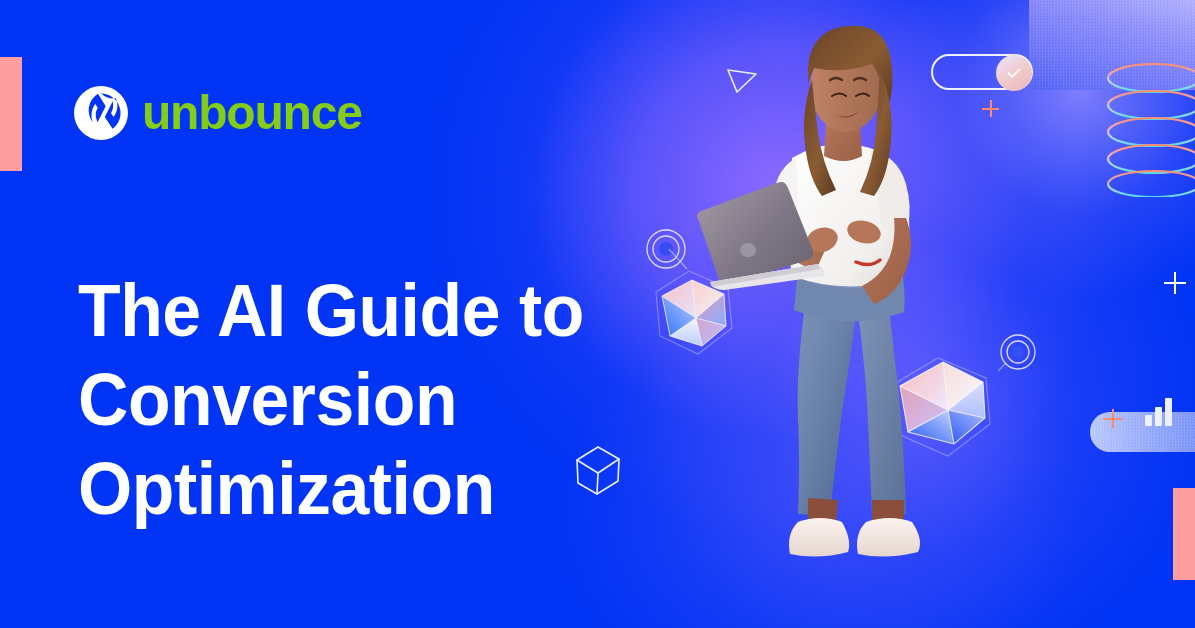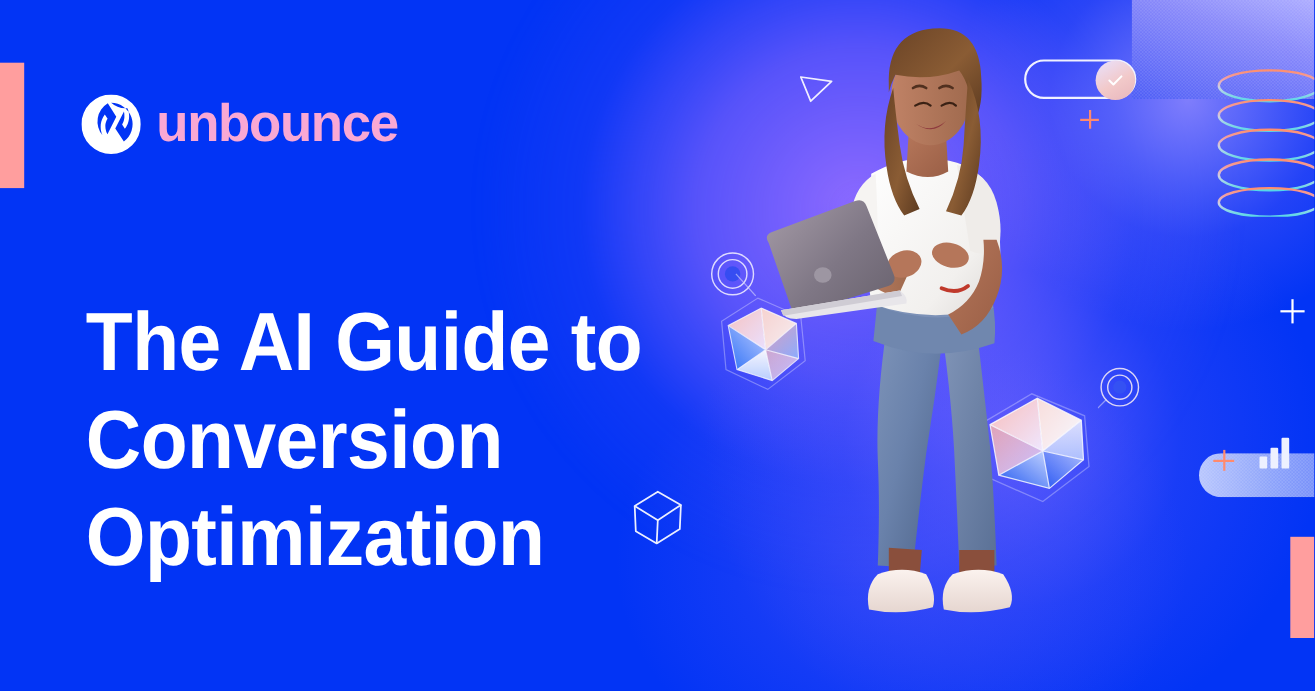--- a/index.html
+++ b/index.html
@@ -54,21 +54,21 @@
     background:
       repeating-conic-gradient(rgba(255,255,255,.16) 0% 25%, rgba(255,255,255,0) 0% 50%) 0 0/3px 3px,
       linear-gradient(90deg,#C6D2FF 0%,#9AAEFB 45%,#6C85F8 100%);
     opacity:.92;
   }
 
   
   .logo{position:absolute;left:74px;top:86px;display:flex;align-items:center;gap:14px;}
   .logo-mark{width:54px;height:54px;flex:0 0 auto;}
   .logo-word{
-    color:#f9a8d4;font-size:48px;font-weight:700;letter-spacing:-1.2px;
+    color:#84cc16;font-size:48px;font-weight:700;letter-spacing:-1.2px;
     line-height:1;font-family:"Liberation Sans",sans-serif;
   }
 
   
   .headline{
     position:absolute;left:78px;top:216px;width:520px;
     color:#FFFFFF;
     font-family:"Liberation Sans",sans-serif;
     font-weight:700;
     font-size:75px;

